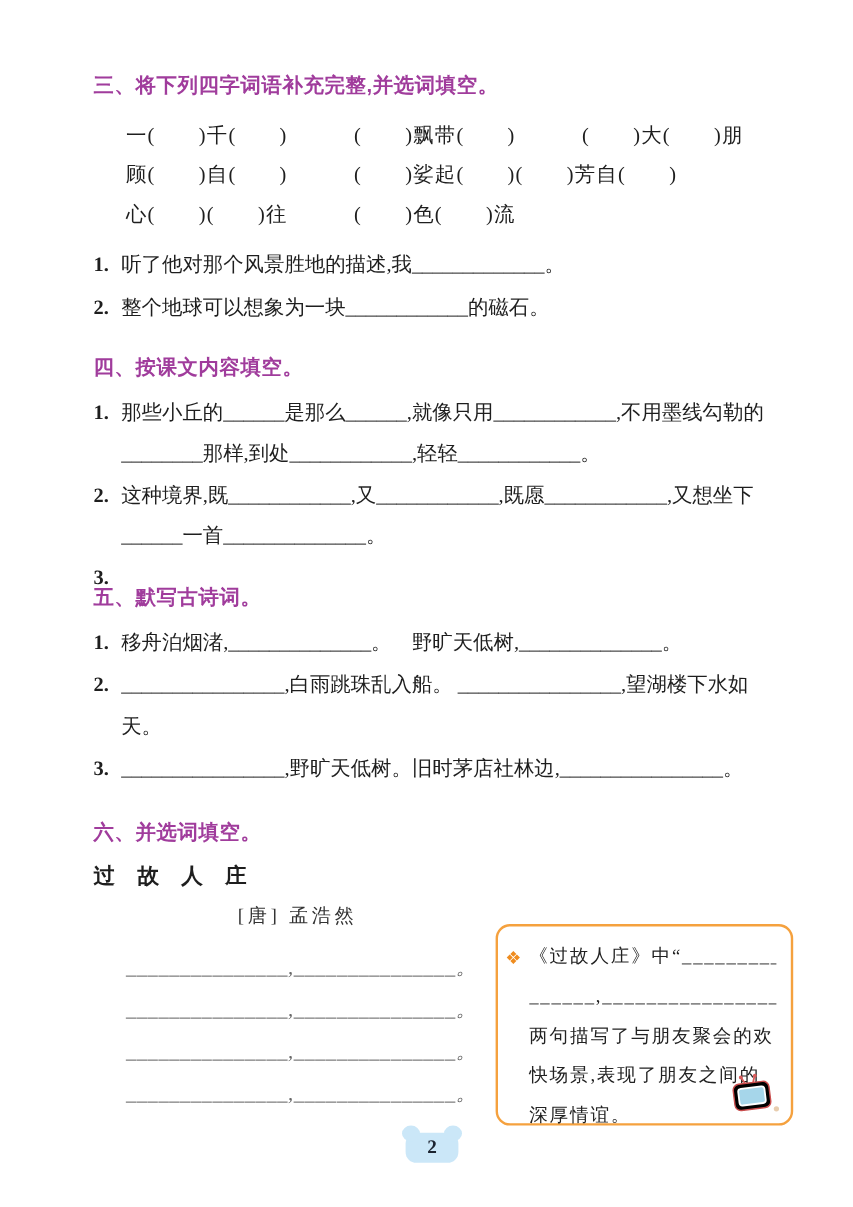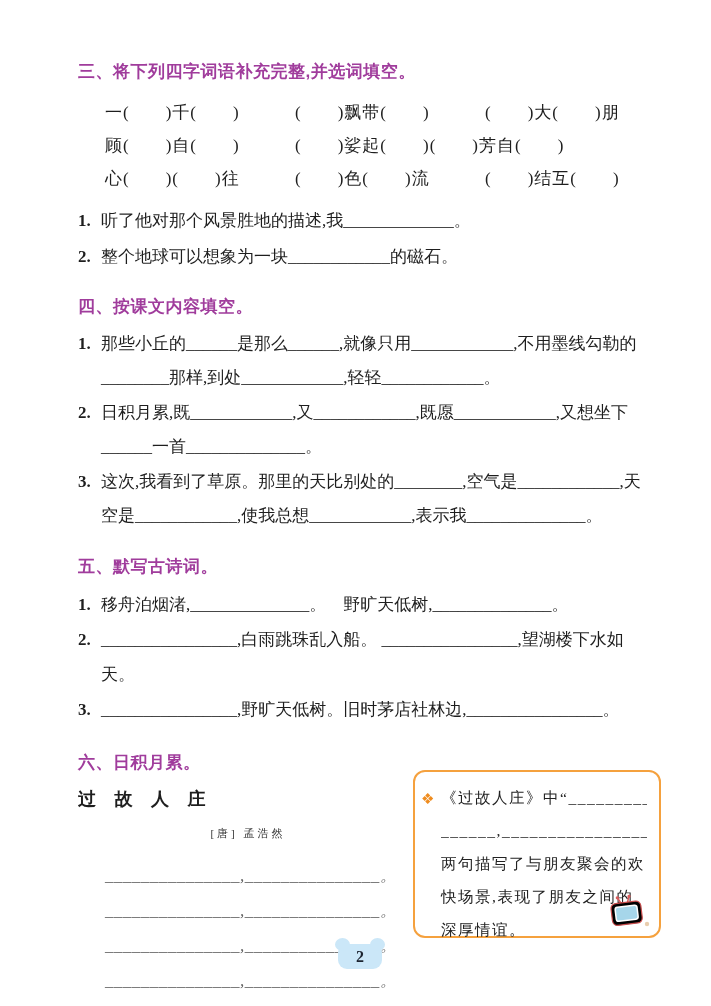--- a/index.html
+++ b/index.html
@@ -34,21 +34,21 @@
   .mt24 { margin-top:24px; }
 
   
   .sec6 { position:relative; }
   .poem { width:340px; }
   .poem-title {
     margin-top:12px; text-align:left; font-weight:700; font-size:18px;
     letter-spacing:7px; line-height:25px;
   }
   .poem-author {
-    margin-top:10px; text-align:center; font-size:11px; letter-spacing:3px;
+    margin-top:10px; text-align:center; font-size:16px; letter-spacing:3px;
     line-height:22px; color:#333;
   }
   .poem-lines { margin-top:14px; margin-left:27px; }
   .poem-line { line-height:35px; color:#666; letter-spacing:0.5px; white-space:nowrap;font-style:italic; }
 
   .note-box {
     position:absolute; left:413px; top:770px; width:248px; height:168px;
     border:2px solid #f5a13e; border-radius:12px; background:#ffffff;
     padding:9px 12px 8px 26px; font-size:15.5px; line-height:33px;
     letter-spacing:1.5px; color:#222;
@@ -86,67 +86,65 @@
         <span class="icell c3">(　　)大(　　)朋</span>
       </div>
       <div class="irow">
         <span class="icell c1">顾(　　)自(　　)</span>
         <span class="icell c3">(　　)娑起(　　)</span>
         <span class="icell c2">(　　)芳自(　　)</span>
       </div>
       <div class="irow">
         <span class="icell c1">心(　　)(　　)往</span>
         <span class="icell c2">(　　)色(　　)流</span>
-        <span class="icell c3">(　　)结互(　　)</span>
       </div>
     </div>
     <div class="item">
       <span class="num">1.</span>
       <span class="txt">听了他对那个风景胜地的描述,我_____________。</span>
     </div>
     <div class="item">
       <span class="num">2.</span>
       <span class="txt">整个地球可以想象为一块____________的磁石。</span>
     </div>
   </section>
 
   <section class="sec4">
     <h2 class="sec-h mt20">四、按课文内容填空。</h2>
     <div class="item" style="margin-top:8px;">
       <span class="num">1.</span>
       <span class="txt">那些小丘的______是那么______,就像只用____________,不用墨线勾勒的________那样,到处____________,轻轻____________。</span>
     </div>
     <div class="item">
       <span class="num">2.</span>
-      <span class="txt">日积月累,既____________,又____________,既愿____________,又想坐下______一首______________。</span>
+      <span class="txt">这种境界,既____________,又____________,既愿____________,又想坐下______一首______________。</span>
     </div>
     <div class="item">
       <span class="num">3.</span>
-      <span class="txt">这次,我看到了草原。那里的天比别处的________,空气是____________,天空是____________,使我总想____________,表示我______________。</span>
     </div>
   </section>
 
   <section class="sec5">
     <h2 class="sec-h mt22">五、默写古诗词。</h2>
     <div class="item" style="margin-top:8px;">
       <span class="num">1.</span>
       <span class="txt">移舟泊烟渚,______________。　野旷天低树,______________。</span>
     </div>
     <div class="item">
       <span class="num">2.</span>
       <span class="txt">________________,白雨跳珠乱入船。 ________________,望湖楼下水如天。</span>
     </div>
     <div class="item">
       <span class="num">3.</span>
       <span class="txt">________________,野旷天低树。旧时茅店社林边,________________。</span>
     </div>
   </section>
 
   <section class="sec6">
-    <h2 class="sec-h mt24">六、日积月累。</h2>
+    <h2 class="sec-h mt24">六、并选词填空。</h2>
     <div class="poem">
       <div class="poem-title">过 故 人 庄</div>
       <div class="poem-author">[唐] 孟浩然</div>
       <div class="poem-lines">
         <div class="poem-line">_______________,_______________。</div>
         <div class="poem-line">_______________,_______________。</div>
         <div class="poem-line">_______________,_______________。</div>
         <div class="poem-line">_______________,_______________。</div>
       </div>
     </div>

